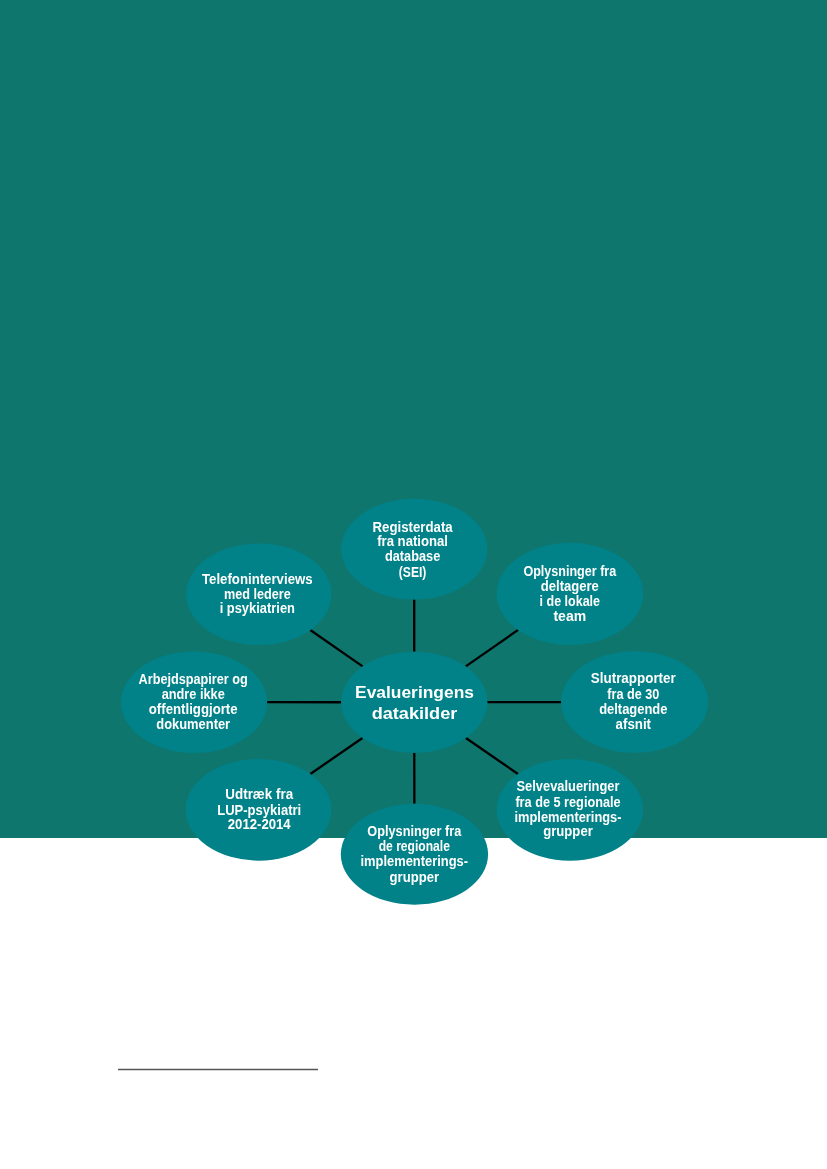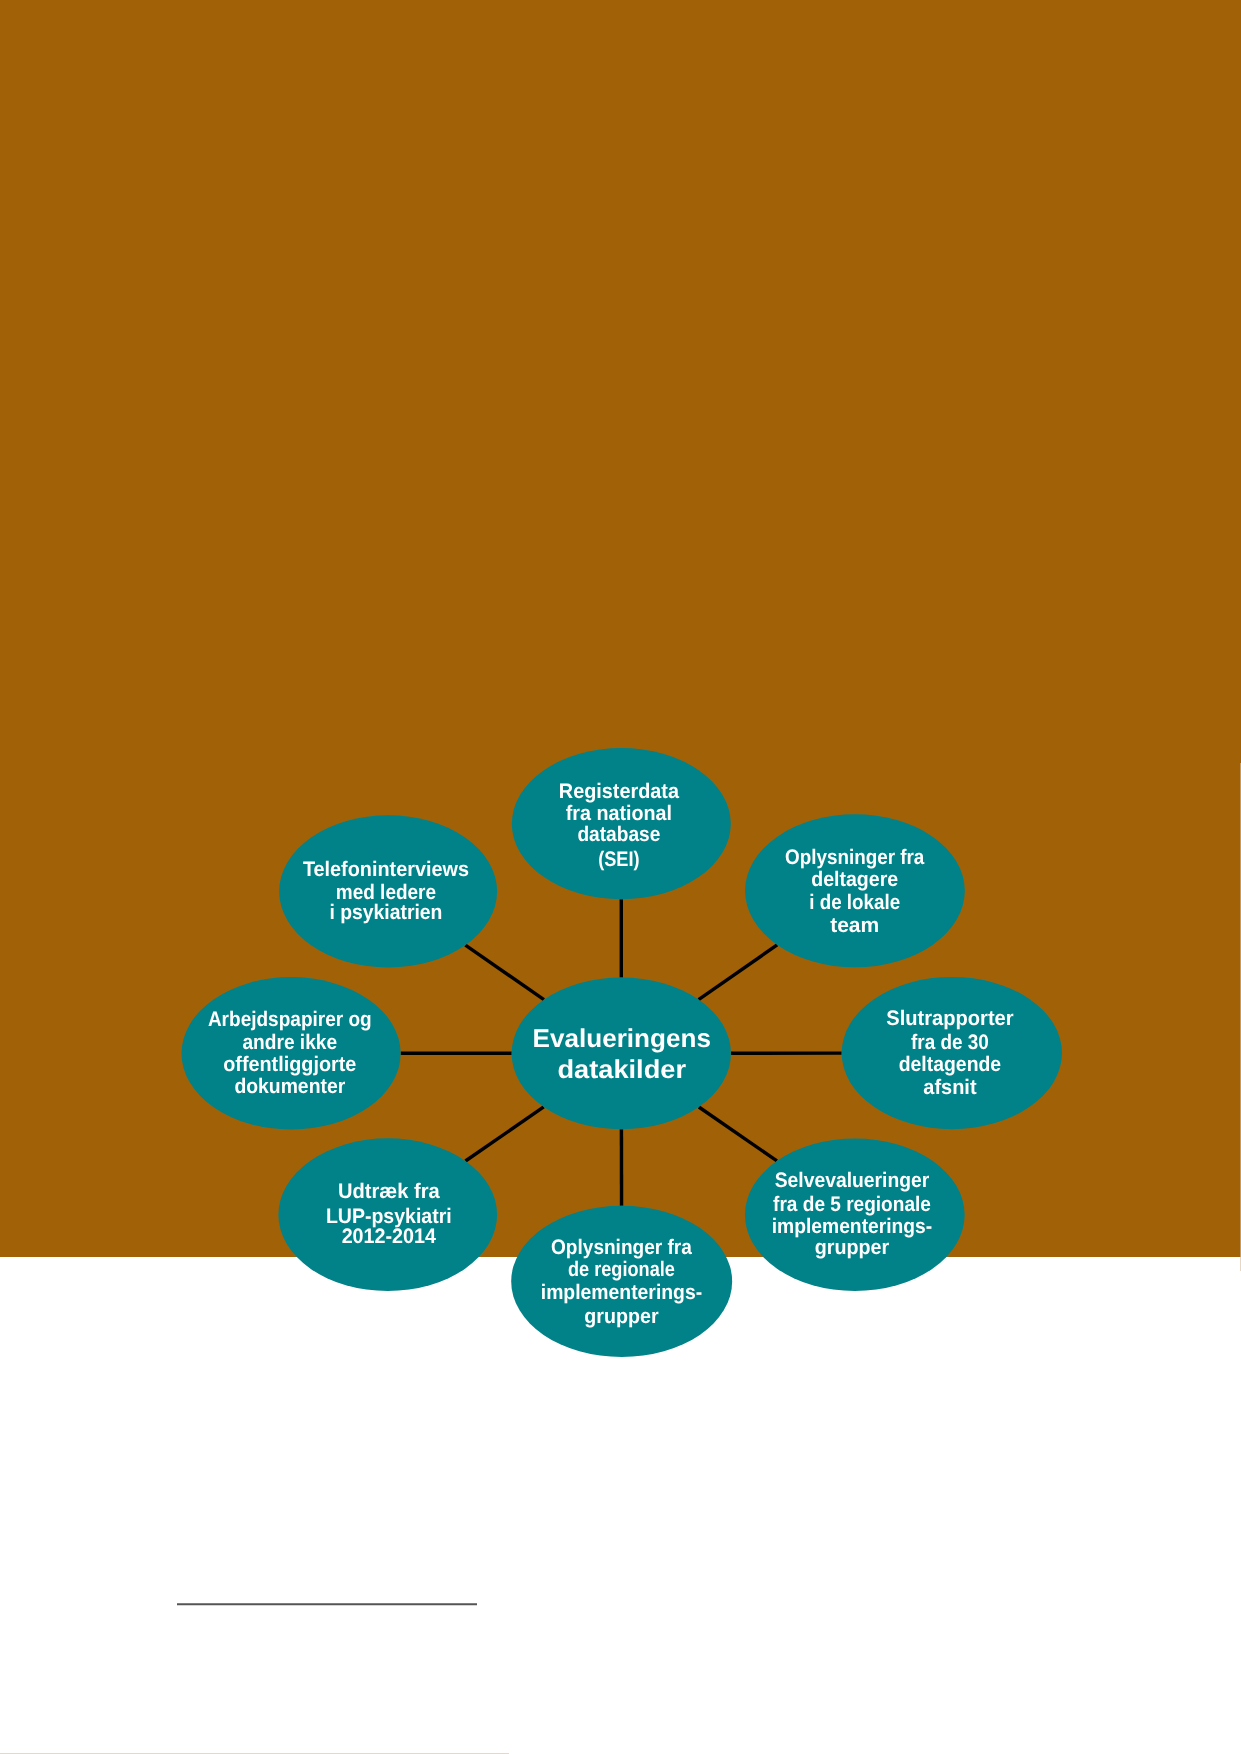--- a/index.html
+++ b/index.html
@@ -11,21 +11,21 @@
   body {
     width: 827px;
     height: 1169px;
     overflow: hidden;
     font-family: "Liberation Sans", sans-serif;
   }
   .page {
     position: relative;
     width: 827px;
     height: 838px;
-    background: #a16207;
+    background: #0f766e;
   }
   .figure, .footnote-rule-layer {
     position: absolute;
     left: 0;
     top: 0;
     width: 827px;
     height: 1169px;
   }
 
   svg text {

